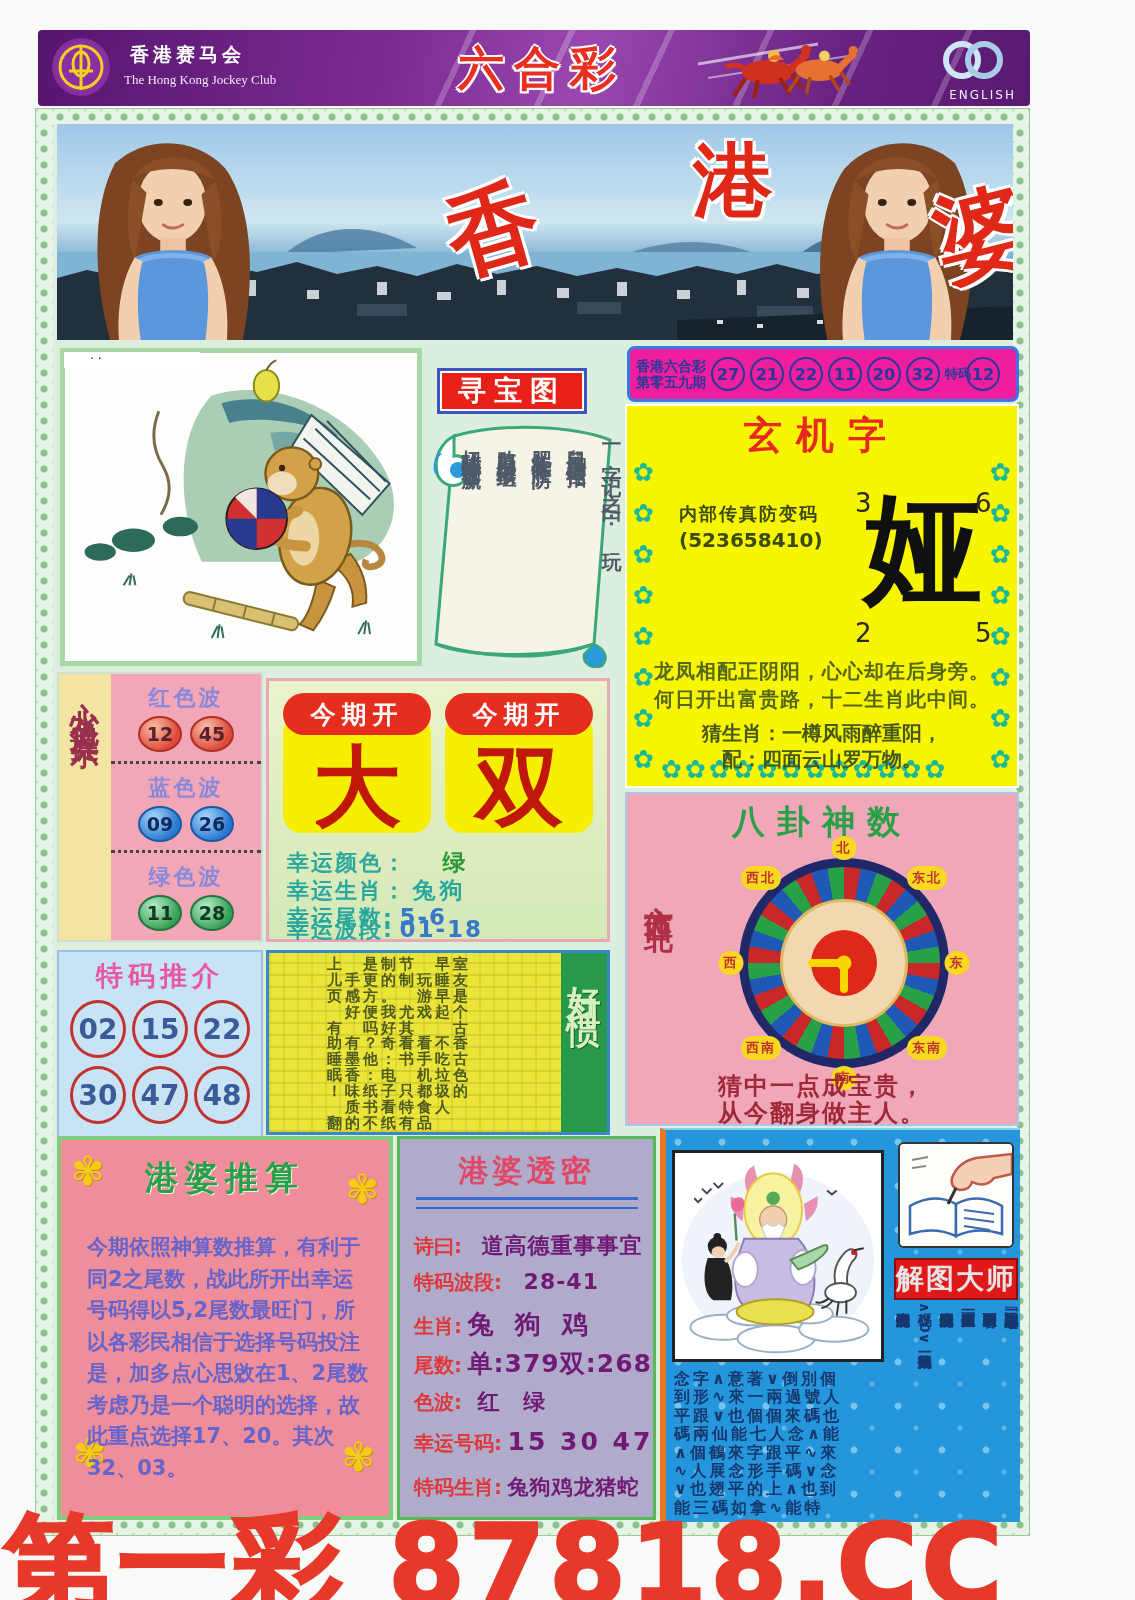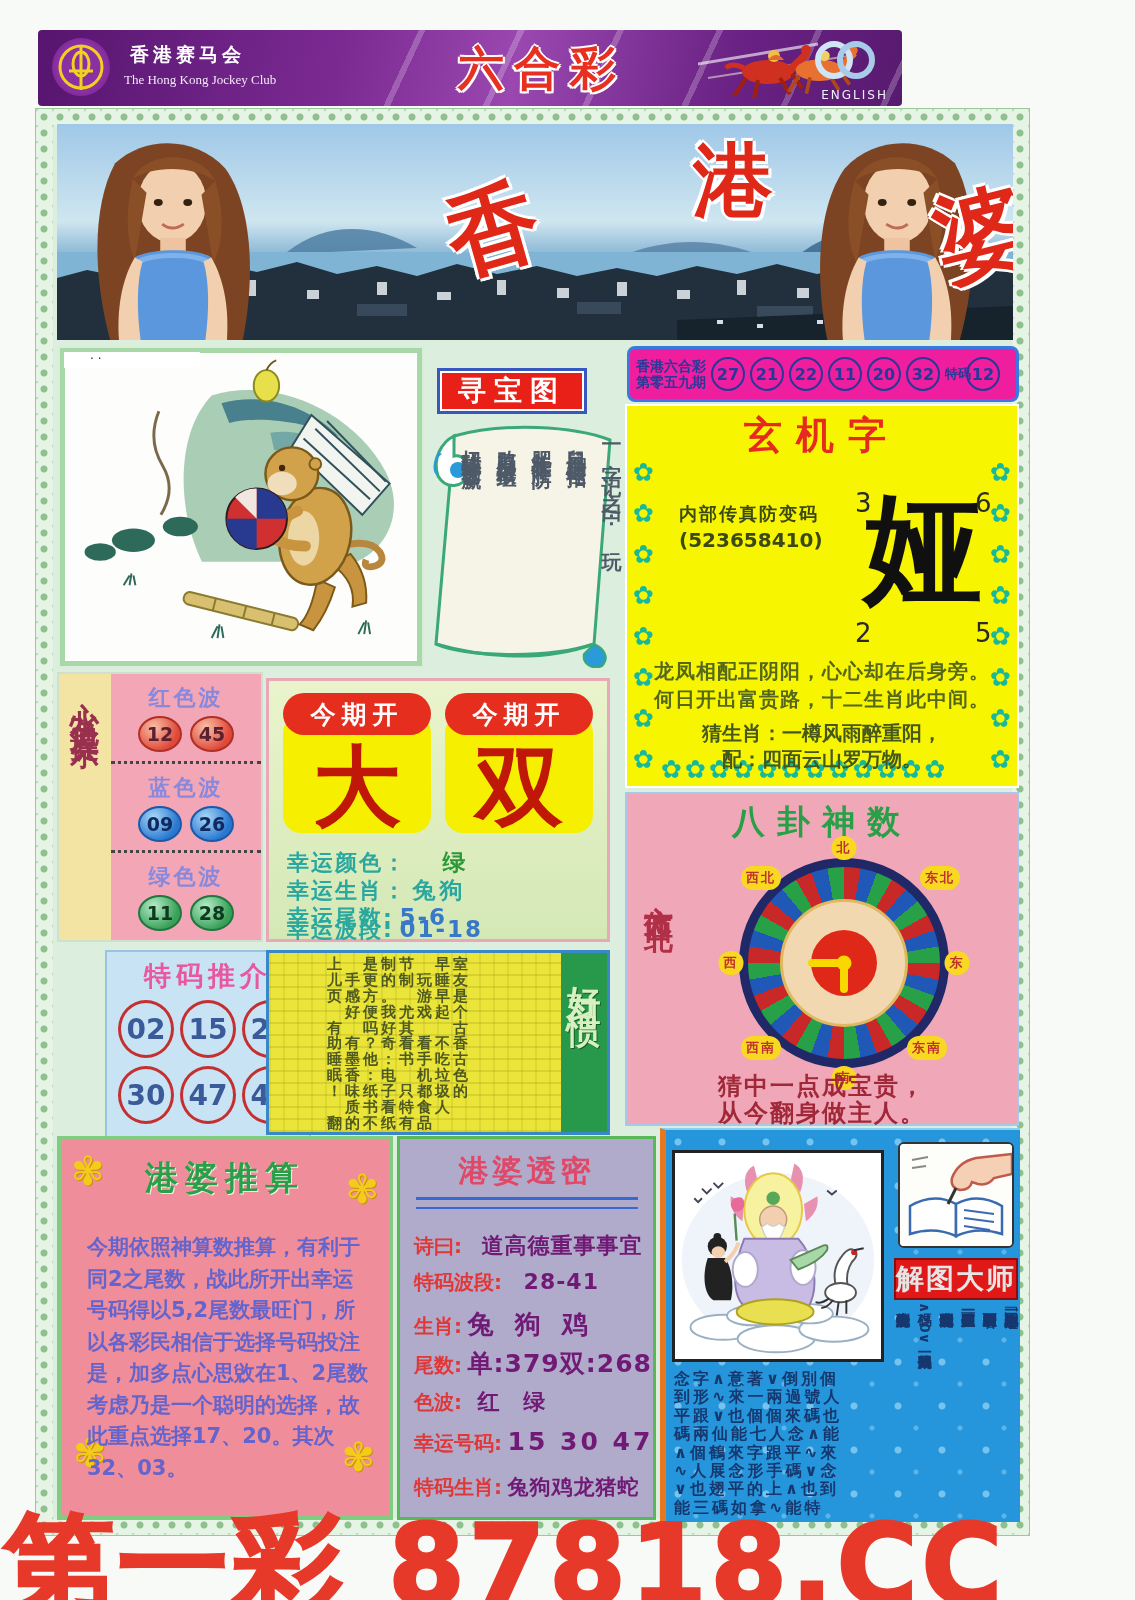--- a/index.html
+++ b/index.html
@@ -1,21 +1,21 @@
 <!DOCTYPE html>
 <html><head>
 <meta charset="utf-8">
 <style>
   html,body{margin:0;padding:0;background:#eef1ee;}
   #page{position:relative;width:1135px;height:1600px;background:#f7faf7;overflow:hidden;
         font-family:"DejaVu Sans","Liberation Sans",sans-serif;}
   .abs{position:absolute;}
 
   
-  #hdr{left:38px;top:30px;width:864px;height:76px;border-radius:4px;
+  #hdr{left:38px;top:30px;width:992px;height:76px;border-radius:4px;
        background:linear-gradient(100deg,#56156e 0%,#7b2a92 35%,#9a48b0 55%,#6a2284 80%,#581a70 100%);
        overflow:hidden;}
   #hdr .streak{position:absolute;left:40%;top:-20px;width:60%;height:140%;
        background:repeating-linear-gradient(115deg,transparent 0 40px,rgba(255,255,255,.22) 40px 46px,transparent 46px 90px);}
   .emb{position:absolute;left:14px;top:8px;width:58px;height:58px;border-radius:50%;
        background:radial-gradient(circle,#8a30a2 60%,#6a2084 100%);}
   .club-cn{position:absolute;left:92px;top:12px;color:#fff;font-size:19px;font-weight:bold;letter-spacing:4px;}
   .club-en{position:absolute;left:86px;top:42px;color:#f2e8f6;font-size:13px;font-family:"Liberation Serif","DejaVu Serif",serif;}
   .lotto{position:absolute;left:420px;top:8px;font-size:46px;font-weight:900;color:#e83020;letter-spacing:10px;
        text-shadow:-2px 0 #fff,2px 0 #fff,0 -2px #fff,0 2px #fff,2px 2px #fff,-2px 2px #fff;}
@@ -116,21 +116,21 @@
   #wheel .redc{position:absolute;left:50%;top:50%;width:66px;height:66px;transform:translate(-50%,-50%);
        border-radius:50%;background:#e02818;}
   .hand1{position:absolute;left:50%;top:50%;width:36px;height:8px;background:#f8d800;transform:translate(-100%,-50%);border-radius:4px;}
   .hand2{position:absolute;left:50%;top:50%;width:8px;height:30px;background:#f8d800;transform:translate(-50%,0);border-radius:4px;}
   .pivot{position:absolute;left:50%;top:50%;width:15px;height:15px;background:#f8d800;border-radius:50%;transform:translate(-50%,-50%);}
   .dirlab{position:absolute;transform:translate(-50%,-50%);background:#f8d820;border-radius:12px;
        color:#c03030;font-size:13px;font-weight:bold;padding:3px 5px;letter-spacing:2px;white-space:nowrap;}
   .bline{position:absolute;left:0;width:100%;text-align:center;color:#a02838;font-size:24px;font-weight:bold;letter-spacing:2px;}
 
   
-  #tema{left:57px;top:950px;width:206px;height:208px;background:#c8e4f4;border:2px solid #98c4e2;box-sizing:border-box;margin-left:48px;}
+  #tema{left:57px;top:950px;width:206px;height:208px;background:#c8e4f4;border:2px solid #98c4e2;box-sizing:border-box;}
   .ttitle{position:absolute;left:0;top:6px;width:100%;text-align:center;color:#e858a0;font-size:27px;font-weight:bold;letter-spacing:5px;}
   .trow{position:absolute;left:0;width:100%;display:flex;justify-content:space-around;padding:0 8px;box-sizing:border-box;}
   .tnum{width:50px;height:52px;border:3px solid #c43030;border-radius:50%;display:flex;align-items:center;justify-content:center;
        color:#3a5a9a;font-size:28px;font-weight:bold;}
 
   
   #habit{left:266px;top:950px;width:344px;height:185px;box-sizing:border-box;border:3px solid #3888c8;
        background:#eae538;background-image:repeating-linear-gradient(0deg,rgba(160,150,20,.25) 0 2px,transparent 2px 12px),
        repeating-linear-gradient(90deg,rgba(160,150,20,.18) 0 2px,transparent 2px 14px);display:flex;}
   #habit .txt{flex:1;padding:4px 2px 0 0;display:flex;flex-direction:column;align-items:flex-end;}
@@ -492,21 +492,21 @@
     <div id="wheelbox">
       <div id="wheel">
         <div class="beige"></div>
         <div class="redc">
           <div class="hand1"></div>
           <div class="hand2"></div>
           <div class="pivot"></div>
         </div>
       </div>
       <div class="dirlab" style="left:125px;top:10px;">北</div>
-      <div class="dirlab" style="left:208px;top:40px;margin-left:13px;">东北</div>
+      <div class="dirlab" style="left:208px;top:40px;">东北</div>
       <div class="dirlab" style="left:238px;top:125px;">东</div>
       <div class="dirlab" style="left:208px;top:210px;">东南</div>
       <div class="dirlab" style="left:125px;top:240px;">南</div>
       <div class="dirlab" style="left:42px;top:210px;">西南</div>
       <div class="dirlab" style="left:12px;top:125px;">西</div>
       <div class="dirlab" style="left:42px;top:40px;border-radius:12px;">西北</div>
     </div>
     <div class="bline" style="top:276px;">猜中一点成宝贵，</div>
     <div class="bline" style="top:303px;">从今翻身做主人。</div>
   </div>

